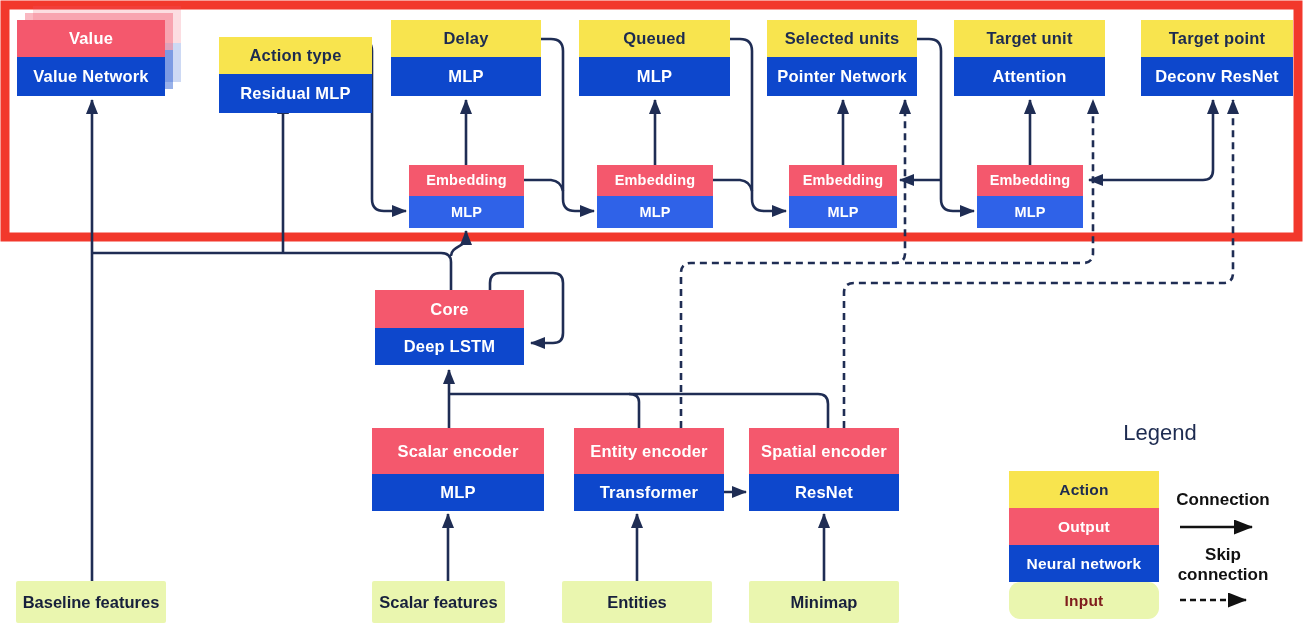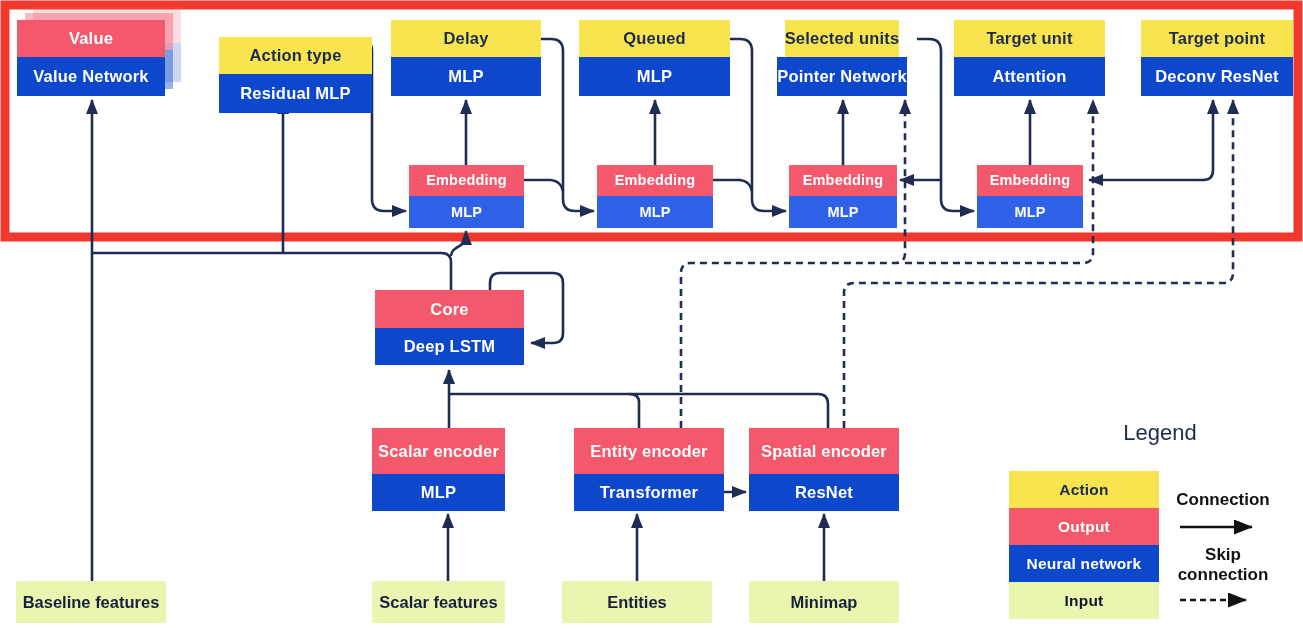--- a/index.html
+++ b/index.html
@@ -109,21 +109,21 @@
     <div class="sec bot net">Residual MLP</div>
   </div>
   <div class="node head" style="left:391px;top:20px;width:150px;">
     <div class="sec top action">Delay</div>
     <div class="sec bot net">MLP</div>
   </div>
   <div class="node head" style="left:579px;top:20px;width:151px;">
     <div class="sec top action">Queued</div>
     <div class="sec bot net">MLP</div>
   </div>
-  <div class="node head" style="left:767px;top:20px;width:150px;align-items:center;">
+  <div class="node head" style="left:767px;top:20px;width:150px;">
     <div class="sec top action">Selected units</div>
     <div class="sec bot net">Pointer Network</div>
   </div>
   <div class="node head" style="left:954px;top:20px;width:151px;">
     <div class="sec top action">Target unit</div>
     <div class="sec bot net">Attention</div>
   </div>
   <div class="node head" style="left:1141px;top:20px;width:152px;">
     <div class="sec top action">Target point</div>
     <div class="sec bot net">Deconv ResNet</div>
@@ -144,21 +144,21 @@
   <div class="node emb" style="left:977px;top:165px;width:106px;">
     <div class="sec top output">Embedding</div>
     <div class="sec bot net2">MLP</div>
   </div>
 
   <div class="node core" style="left:375px;top:290px;width:149px;">
     <div class="sec top output">Core</div>
     <div class="sec bot net">Deep LSTM</div>
   </div>
 
-  <div class="node enc" style="left:372px;top:428px;width:133px;">
+  <div class="node enc" style="left:372px;top:428px;width:172px;">
     <div class="sec top output">Scalar encoder</div>
     <div class="sec bot net">MLP</div>
   </div>
   <div class="node enc" style="left:562px;top:428px;width:150px;padding-left:12px;">
     <div class="sec top output">Entity encoder</div>
     <div class="sec bot net">Transformer</div>
   </div>
   <div class="node enc" style="left:749px;top:428px;width:150px;">
     <div class="sec top output">Spatial encoder</div>
     <div class="sec bot net">ResNet</div>
@@ -167,18 +167,18 @@
   <div class="input-node" style="left:16px;top:581px;width:150px;">Baseline features</div>
   <div class="input-node" style="left:372px;top:581px;width:133px;">Scalar features</div>
   <div class="input-node" style="left:562px;top:581px;width:150px;">Entities</div>
   <div class="input-node" style="left:749px;top:581px;width:150px;">Minimap</div>
 
   <div class="legend-title" style="left:1060px;top:420px;width:200px;">Legend</div>
   <div class="legend-stack" style="left:1009px;top:471px;">
     <div class="sec action">Action</div>
     <div class="sec output">Output</div>
     <div class="sec net">Neural network</div>
-    <div class="sec" style="background:#EAF6AF;color:#0f172a;">Input</div>
+    <div class="sec" style="background:#EAF6AF;color:#7f1d1d;border-radius:11px;">Input</div>
   </div>
   <div class="legend-label" style="left:1163px;top:490px;">Connection</div>
   <div class="legend-label" style="left:1163px;top:545px;">Skip connection</div>
 
 </div>
 
 </body></html>

